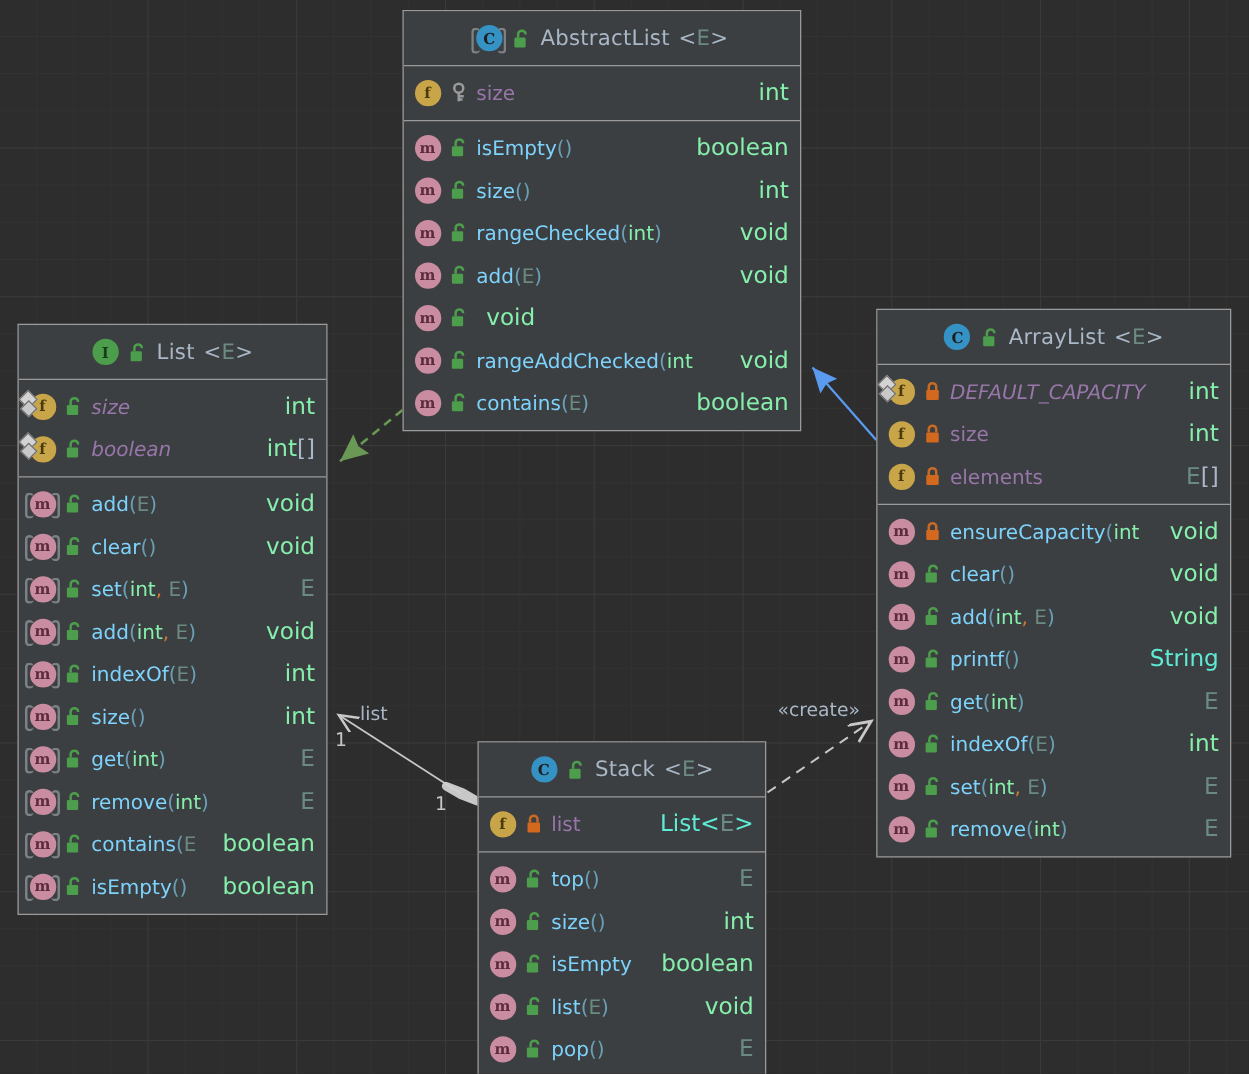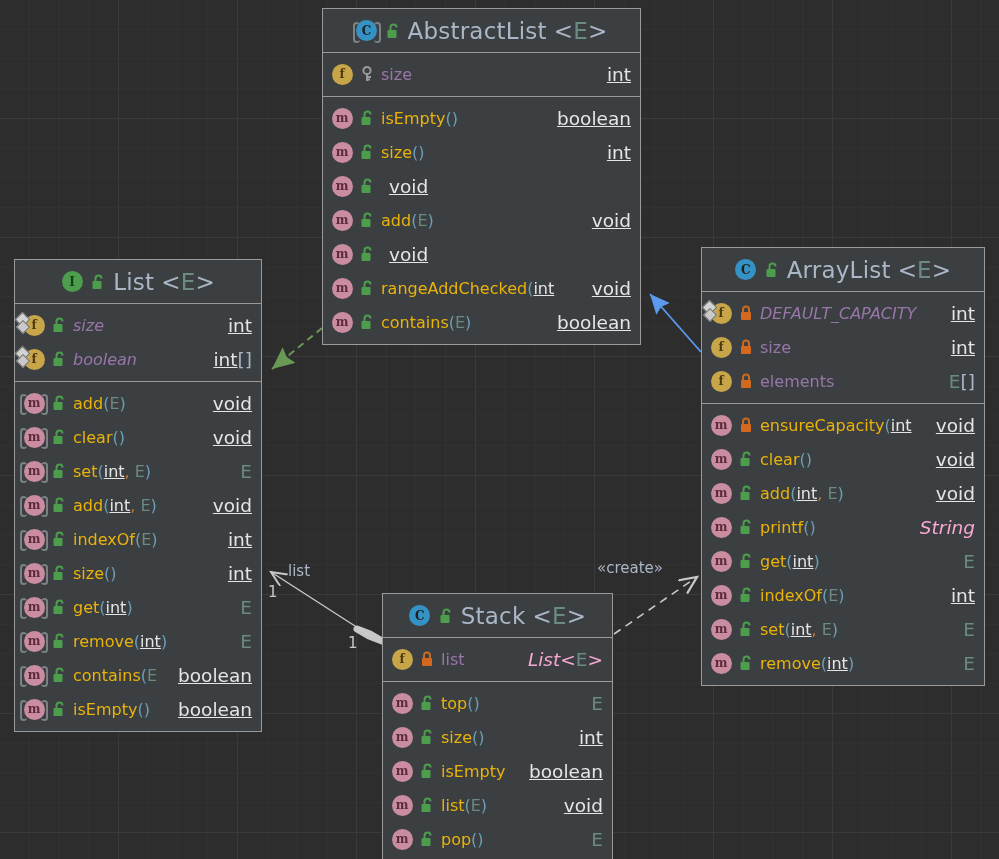--- a/index.html
+++ b/index.html
@@ -40,21 +40,21 @@
     height: 44px;
     background: #3c3f41;
     border-bottom: 1px solid #9a9a9a;
     display: flex;
     align-items: center;
     justify-content: center;
     gap: 7px;
     padding: 0 8px;
   }
   .uml-title {
-    font-size: 23px;
+    font-size: 17px;
     color: #a9b7c6;
     white-space: nowrap;
     letter-spacing: 0.2px;
   }
   .uml-title .gen {
     color: #6a8a82;
   }
   .uml-title .angle {
     color: #a9b7c6;
   }
@@ -81,25 +81,25 @@
     min-width: 0;
   }
   .row-type {
     flex: 0 0 auto;
     font-size: 18.5px;
     padding-left: 8px;
   }
 
   
   .n-field   { color: #9876aa; }
-  .n-method  { color: #eab308; }
+  .n-method  { color: #7dd3fc; }
   .st        { font-style: italic; }
-  .t-prim    { color: #e5e5e5; text-decoration: underline; }
+  .t-prim    { color: #86efac; }
   .t-gen     { color: #6a8a82; }
-  .t-obj     { color: #f9a8d4; font-style: italic; }
+  .t-obj     { color: #5eead4; }
   .paren     { color: #6a9fb5; }
   .comma     { color: #cc7832; }
   .brackets  { color: #a9b7c6; }
 
   
   .ico {
     flex: 0 0 auto;
     display: inline-flex;
     align-items: center;
     justify-content: center;
@@ -226,21 +226,21 @@
 
      ArrayList  (white dashed) --&gt;
     <g>
       <line x1="614" y1="634" x2="697" y2="577" stroke="#c8c8c8" stroke-width="1.6" stroke-dasharray="8,6" marker-end="url(#open-arrow-w)"></line>
     </g>
   </svg>
 
   <div class="edge-label" style="left:288px; top:562px;">list</div>
   <div class="edge-mult" style="left:268px; top:583px;">1</div>
   <div class="edge-mult" style="left:348px; top:634px;">1</div>
-  <div class="edge-label" style="left:597px; top:559px;">«create»</div>
+  <div class="edge-label" style="left:622px; top:559px;">«create»</div>
 
   <div id="boxes">
       <div class="uml-box" style="left: 322px; top: 8px; width: 319px;">
         <div class="uml-header">
           <span class="ico ico-kind abstract-brk">
             <span class="circ circ-class">C</span>
           </span>
           <span class="ico vis">
             <svg width="16" height="18" viewBox="0 0 16 18">
               <path d="M5.5 8 V5.5 a3 3 0 0 1 6 0" fill="none" stroke="#4c9d4c" stroke-width="2"></path>
@@ -295,20 +295,21 @@
           <div class="uml-row">
             <span class="ico ico-kind">
               <span class="circ circ-method">m</span>
             </span>
             <span class="ico vis">
               <svg width="16" height="18" viewBox="0 0 16 18">
                 <path d="M5.5 8 V5.5 a3 3 0 0 1 6 0" fill="none" stroke="#4c9d4c" stroke-width="2"></path>
                 <rect x="2.5" y="8" width="9" height="8" rx="1" fill="#4c9d4c"></rect>
               </svg>
             </span>
+            <span class="row-main"><span class="n-method">rangeChecked</span><span class="paren">(</span><span class="t-prim">int</span><span class="paren">)</span></span>
             <span class="row-type"><span class="t-prim">void</span></span>
           </div>
           <div class="uml-row">
             <span class="ico ico-kind">
               <span class="circ circ-method">m</span>
             </span>
             <span class="ico vis">
               <svg width="16" height="18" viewBox="0 0 16 18">
                 <path d="M5.5 8 V5.5 a3 3 0 0 1 6 0" fill="none" stroke="#4c9d4c" stroke-width="2"></path>
                 <rect x="2.5" y="8" width="9" height="8" rx="1" fill="#4c9d4c"></rect>

